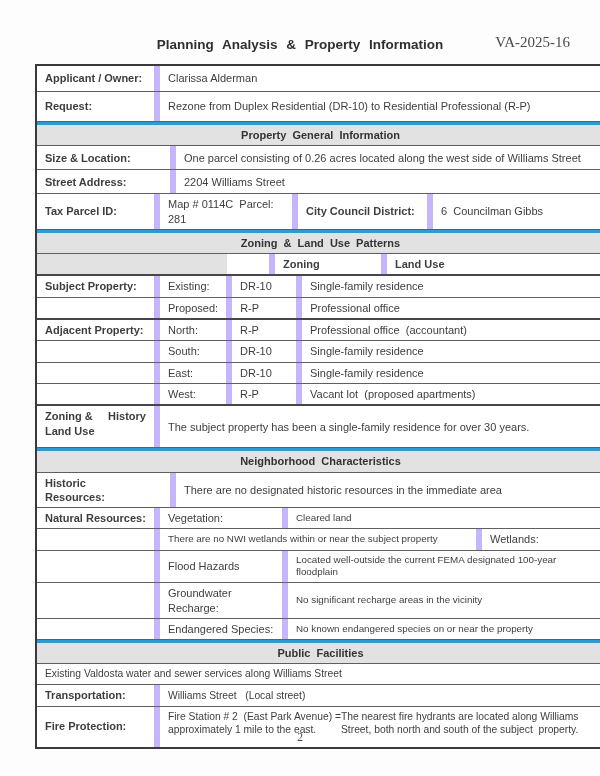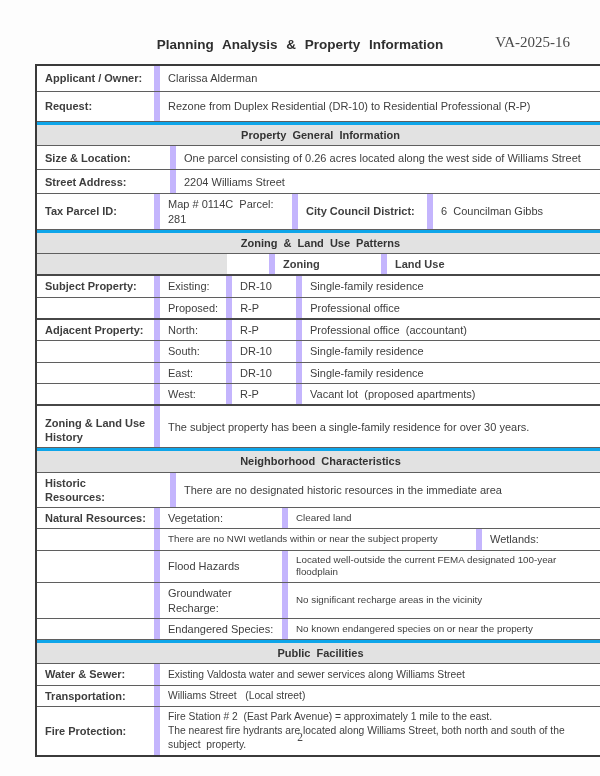--- a/index.html
+++ b/index.html
@@ -53,21 +53,21 @@
   .h-sec   { min-height:21px; }
   .h-std   { min-height:24px;gap:16px; }
   .h-parc  { min-height:26px; }
   .h-zhead { min-height:18px;gap:42px; }
   .h-zrow  { min-height:19px; }
   .h-hist  { min-height:42px; }
   .h-nrow  { min-height:18px; }
   .h-flood { min-height:27px; }
   .h-pf    { min-height:19px; }
   .h-fire  { min-height:40px; }
-  .two-line { display:flex; flex-direction:column; justify-content:flex-end; align-items:flex-start; }
+  .two-line { display:flex; flex-direction:row; justify-content:space-between; align-items:flex-start; }
   .two-line span { display:block; }
   .page-num {
     position:absolute; top:731px; left:0; width:600px; text-align:center;
     font-family:"Liberation Serif", serif; font-size:11.5px; color:#4a4a4a;
   }
 </style>
 </head>
 <body>
 
 <div class="page">
@@ -205,21 +205,20 @@
       <div class="cell lbl"></div>
       <div class="cell nc2">Endangered Species:</div>
       <div class="cell nc3">No known endangered species on or near the property</div>
     </div>
 
     <div class="row sec h-sec">
       <div class="cell">Public Facilities</div>
     </div>
 
     <div class="row h-pf">
-      <div class="cell lbl">Water &amp; Sewer:</div>
       <div class="cell val sm">Existing Valdosta water and sewer services along Williams Street</div>
     </div>
 
     <div class="row h-pf">
       <div class="cell lbl">Transportation:</div>
       <div class="cell val sm">Williams Street&nbsp;&nbsp; (Local street)</div>
     </div>
 
     <div class="row h-fire">
       <div class="cell lbl">Fire Protection:</div>

